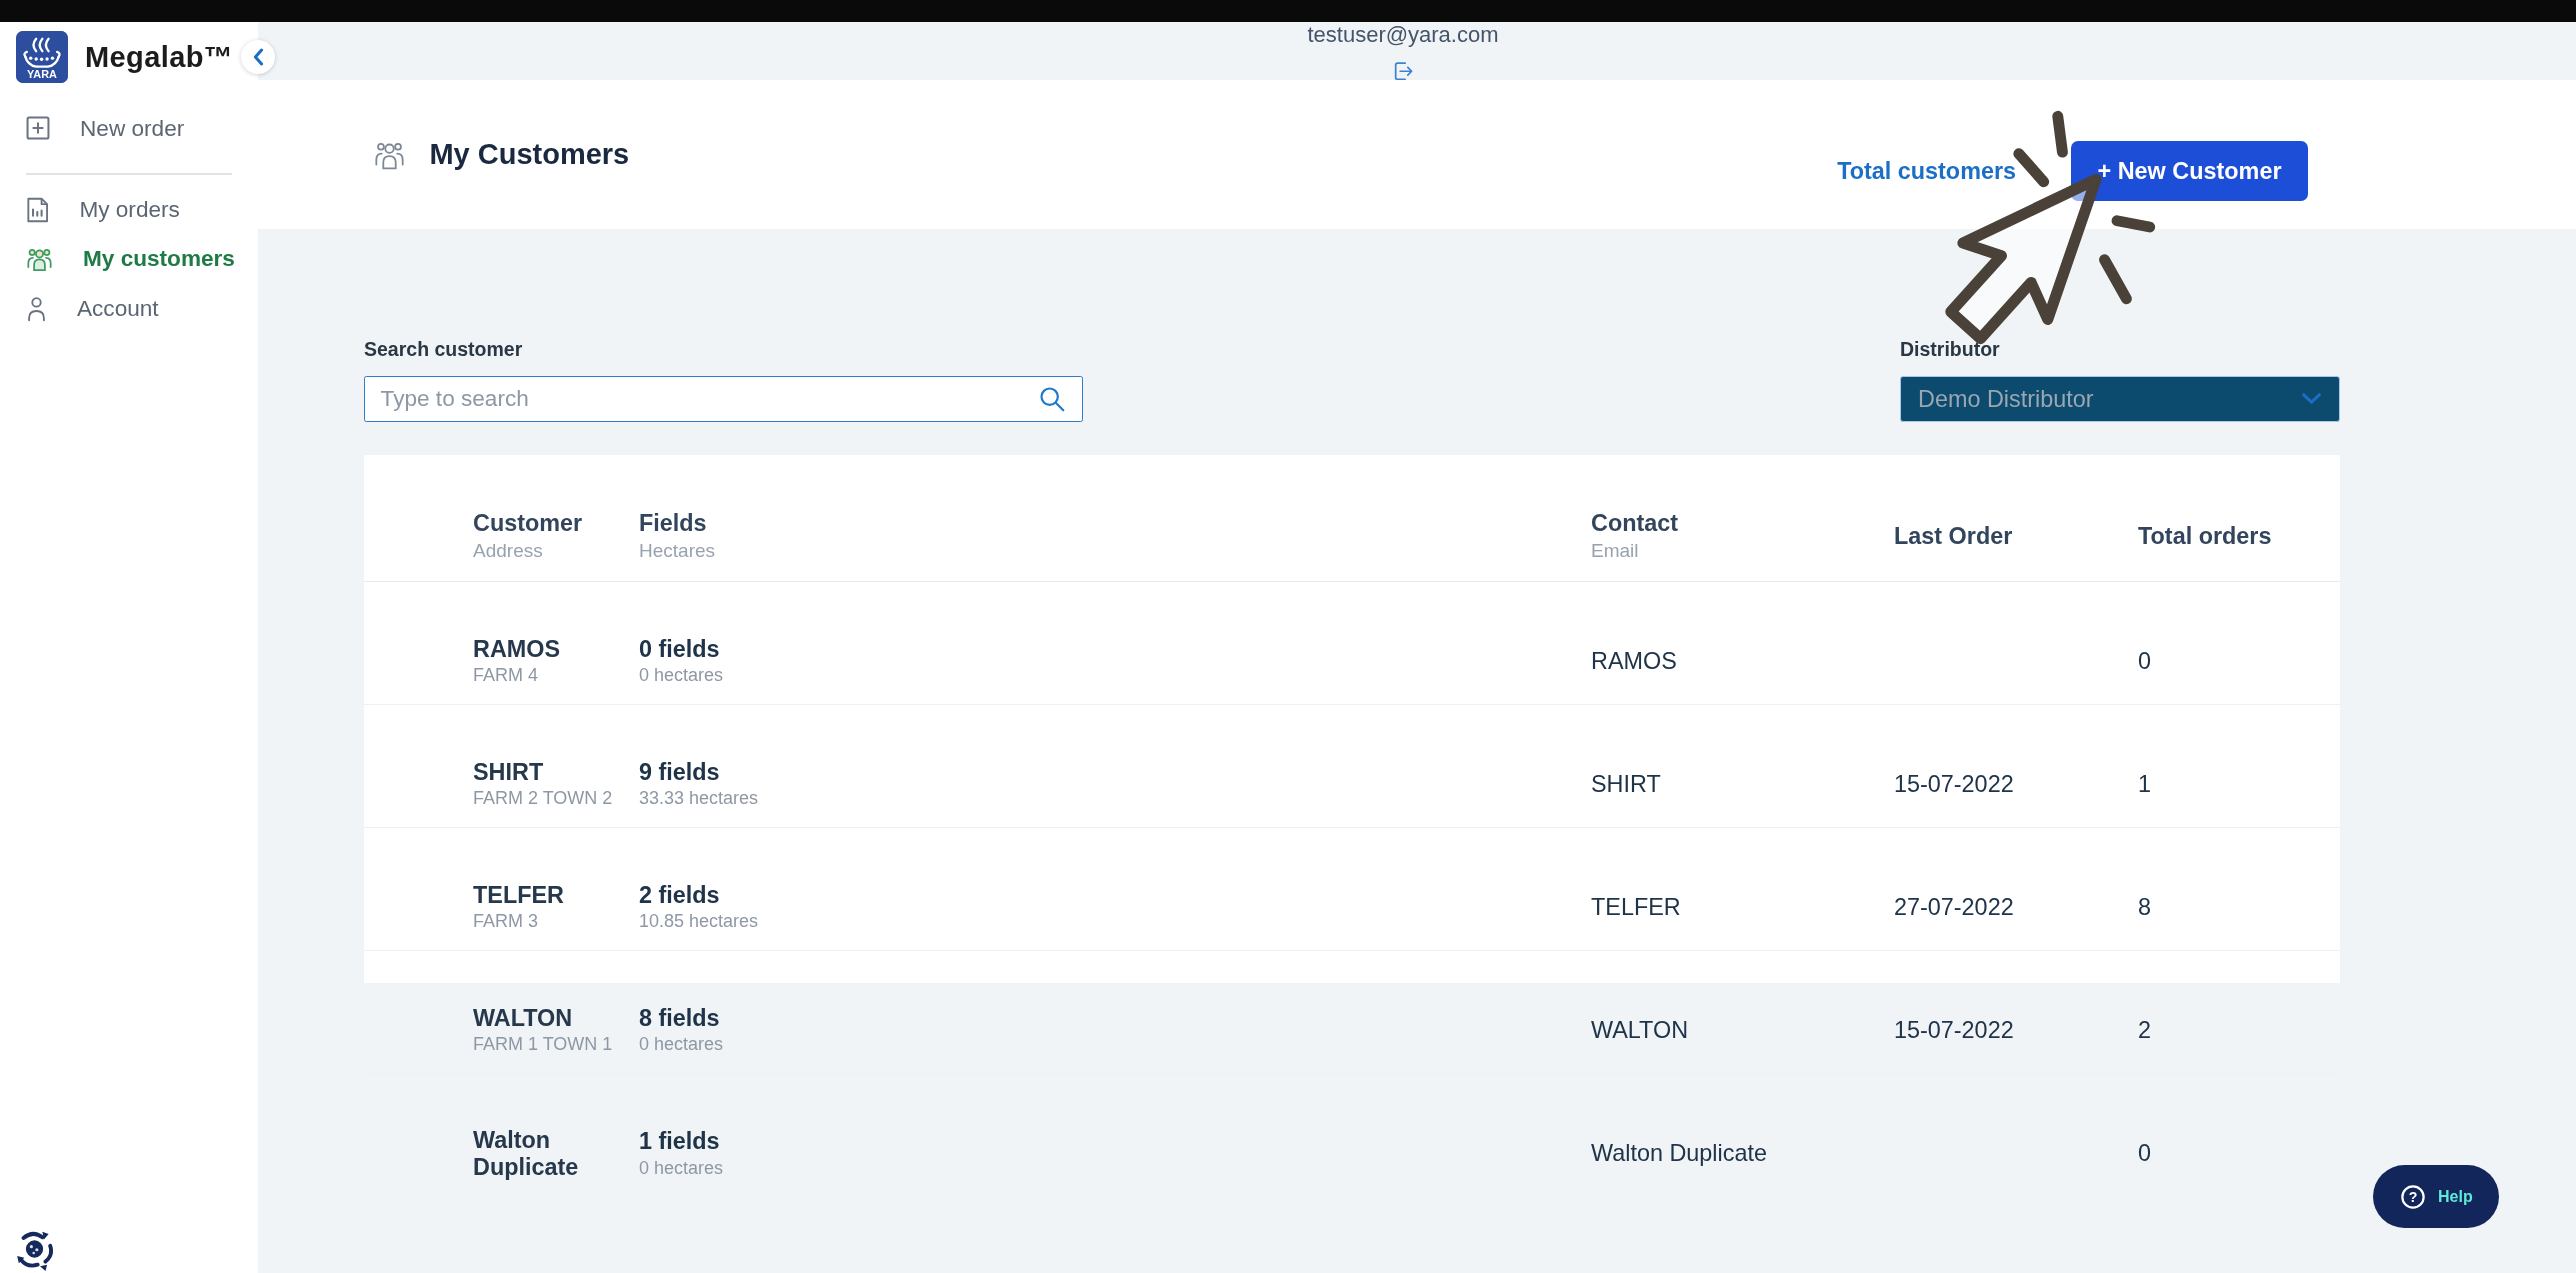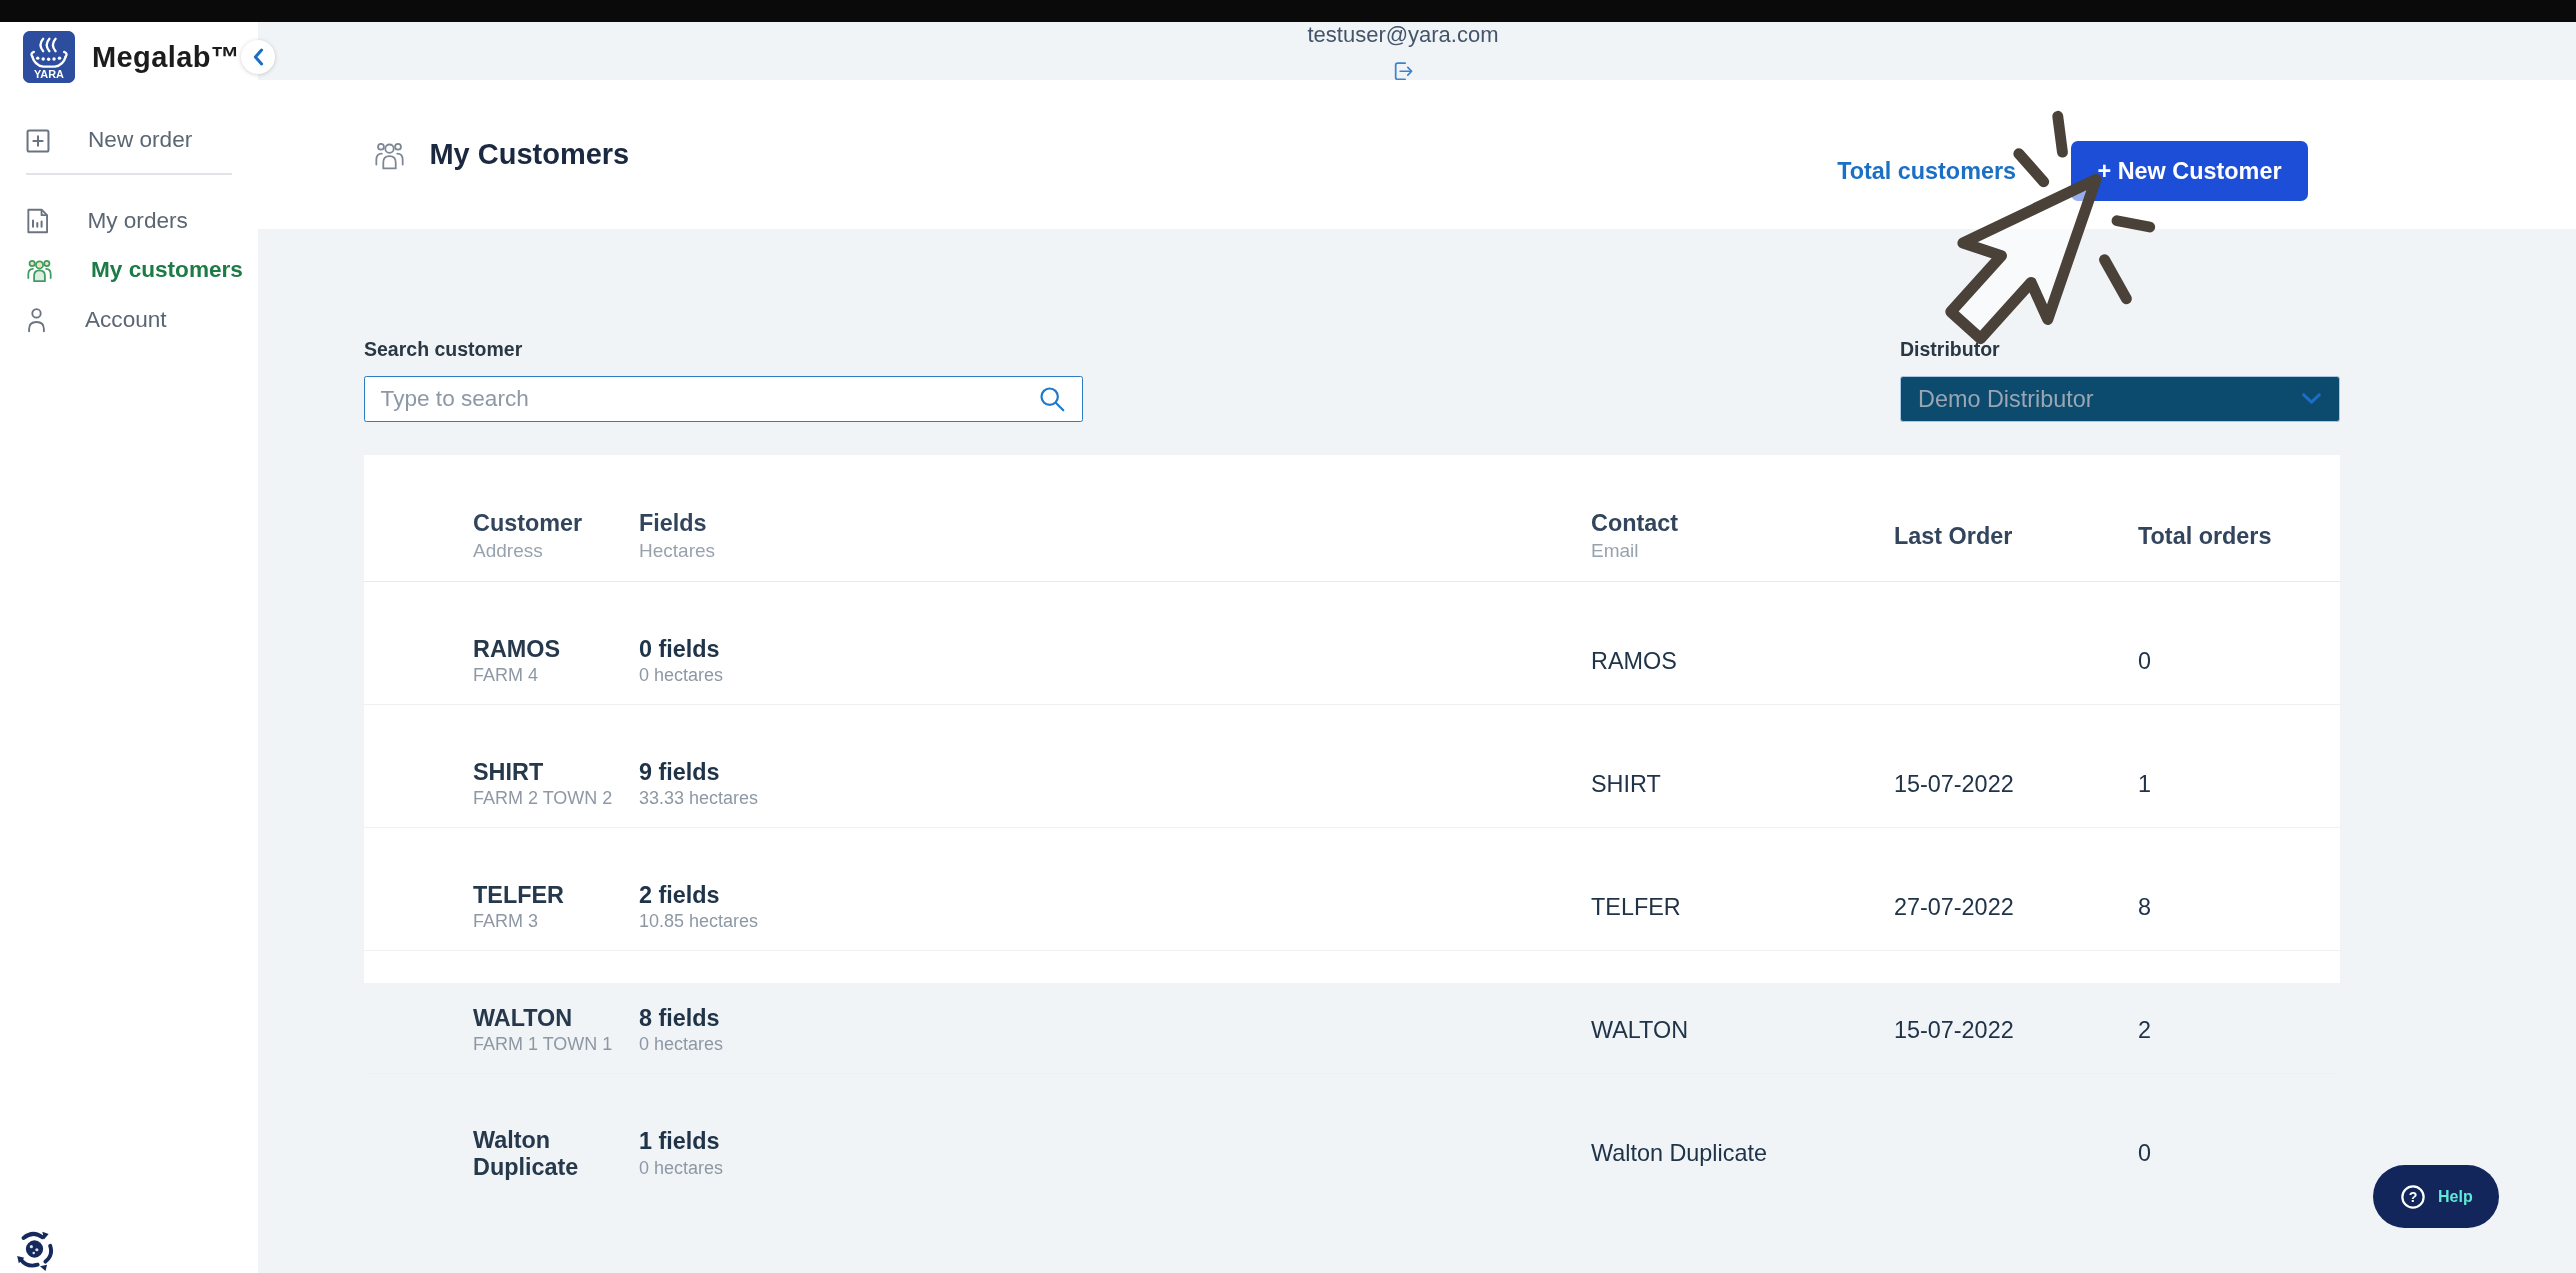--- a/index.html
+++ b/index.html
@@ -5,26 +5,26 @@
   * { margin:0; padding:0; box-sizing:border-box; }
   html,body { width:2576px; height:1274px; overflow:hidden; background:#ffffff;
               font-family:"Liberation Sans", sans-serif; }
   #app { position:relative; width:2576px; height:1274px; background:#ffffff; }
 
   
   .topbar { position:absolute; left:0; top:0; width:2576px; height:22px; background:#0a0a0a; }
 
   
   .sidebar { position:absolute; left:0; top:22px; width:258px; height:1252px; background:#ffffff; }
-  .brand-row { position:absolute; left:23px; top:9.4px; display:flex; align-items:center; gap:17px; }
+  .brand-row { position:absolute; left:16px; top:9.4px; display:flex; align-items:center; gap:17px; }
   .yara-logo { width:52px; height:52px; border-radius:7px; background:#2d4e9e; display:block; }
   .brand-name { font-size:29px; font-weight:bold; color:#1c1c1c; letter-spacing:0.4px; }
 
   .nav { position:absolute; left:0; top:94px; width:258px; }
-  .nav-item { display:flex; align-items:flex-end; gap:38px; padding-left:26px; height:37px; cursor:pointer; }
+  .nav-item { display:flex; align-items:flex-start; gap:30px; padding-left:26px; height:37px; cursor:pointer; }
   .nav-item .nav-label { font-size:22.6px; color:#5b6673; }
   .nav-item.active .nav-label { color:#1e7b46; font-weight:bold; }
   .nav-divider { height:1.6px; background:#e0e4e9; margin:20px 26px 22px 26px; }
   .nav-gap { height:12.5px; }
 
   .sidebar-bottom-icon { position:absolute; left:14px; top:1205px; width:41px; height:44px; }
 
   
   .collapse-btn { position:absolute; left:241px; top:40px; width:34px; height:34px; border-radius:50%;
                   background:#ffffff; box-shadow:0 0.8px 4.7px rgba(0,0,0,0.18); display:flex;

